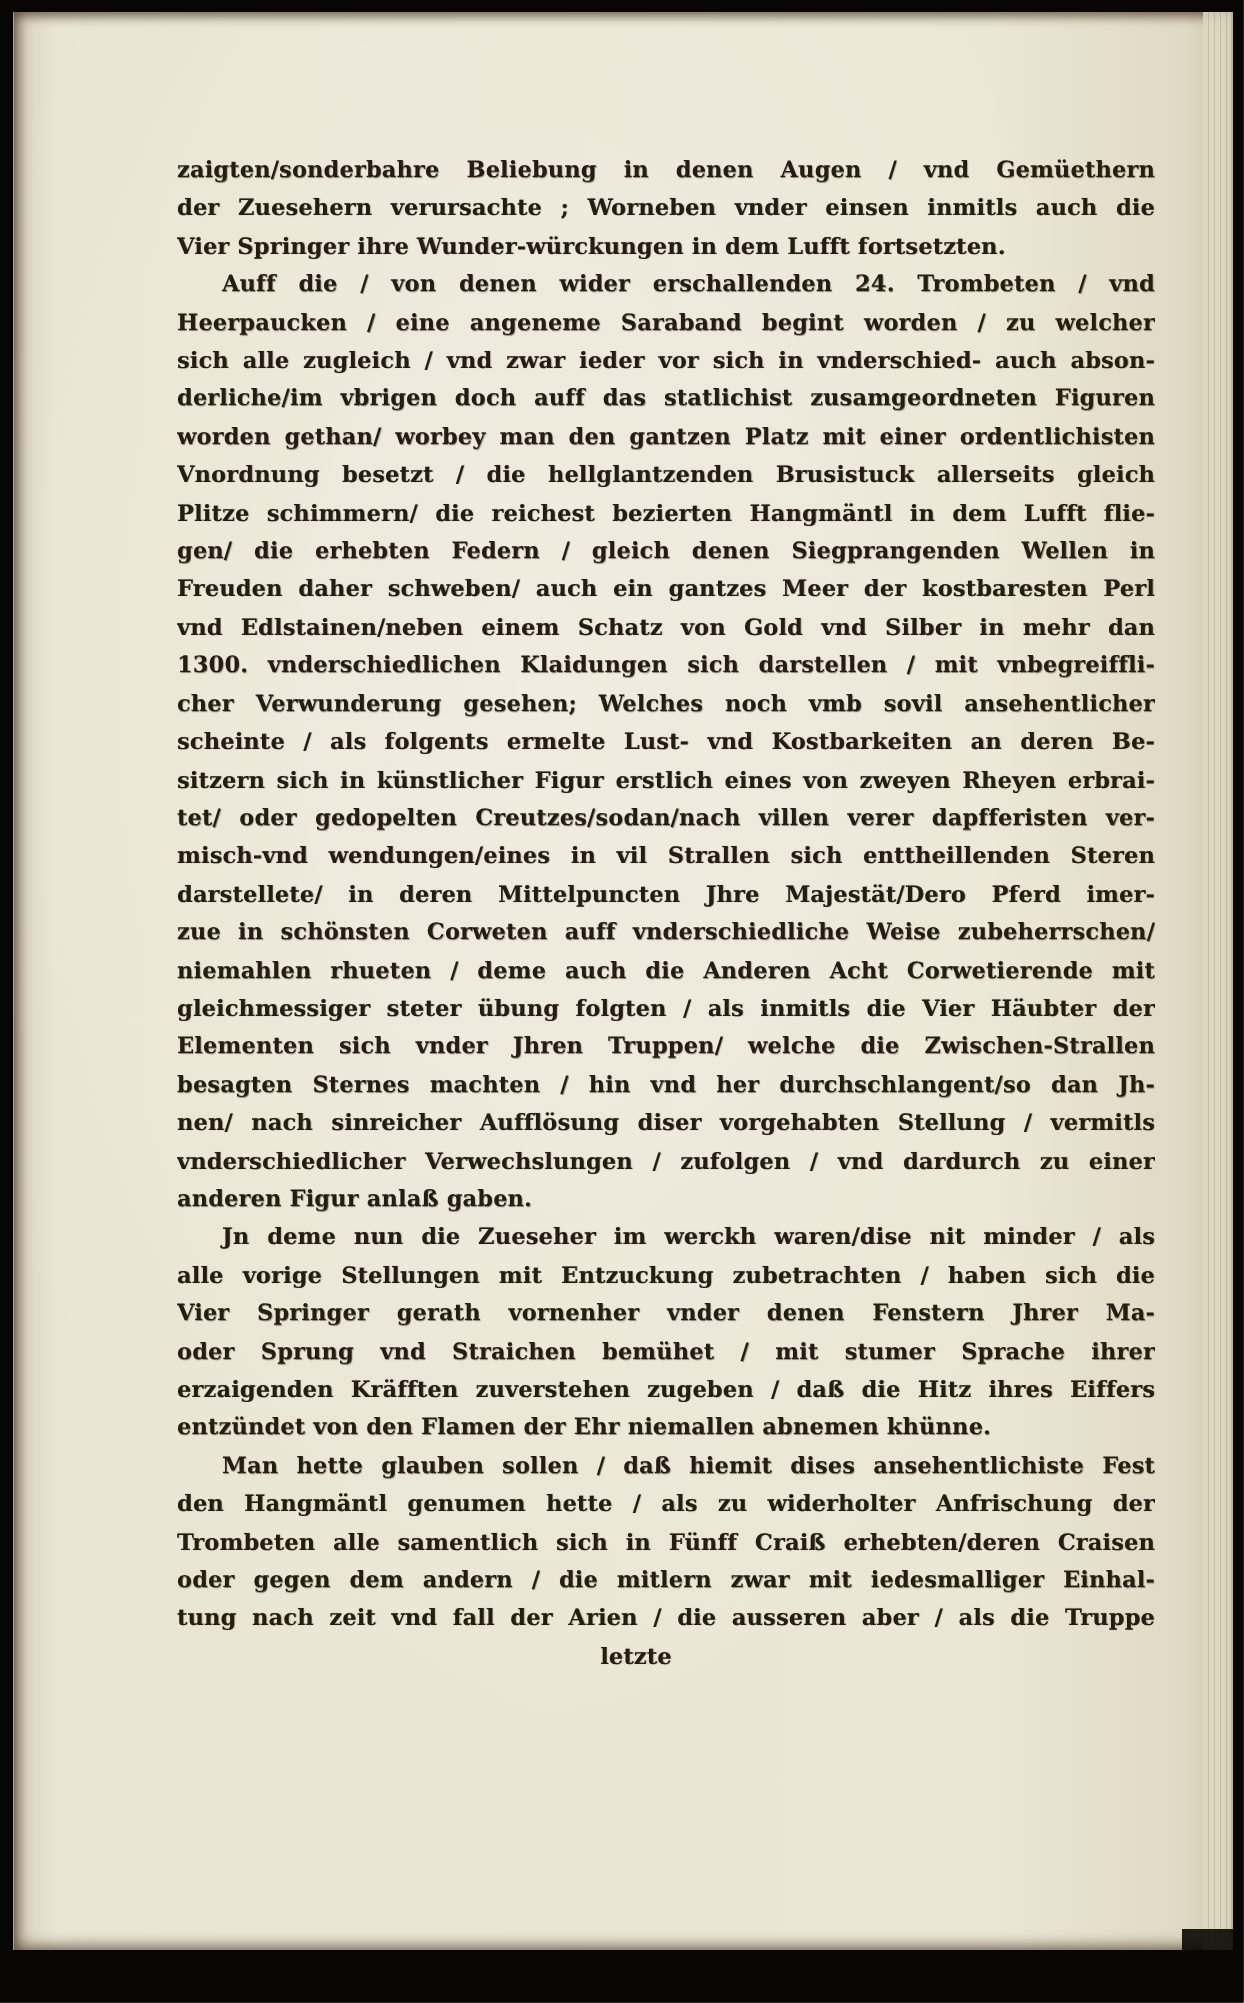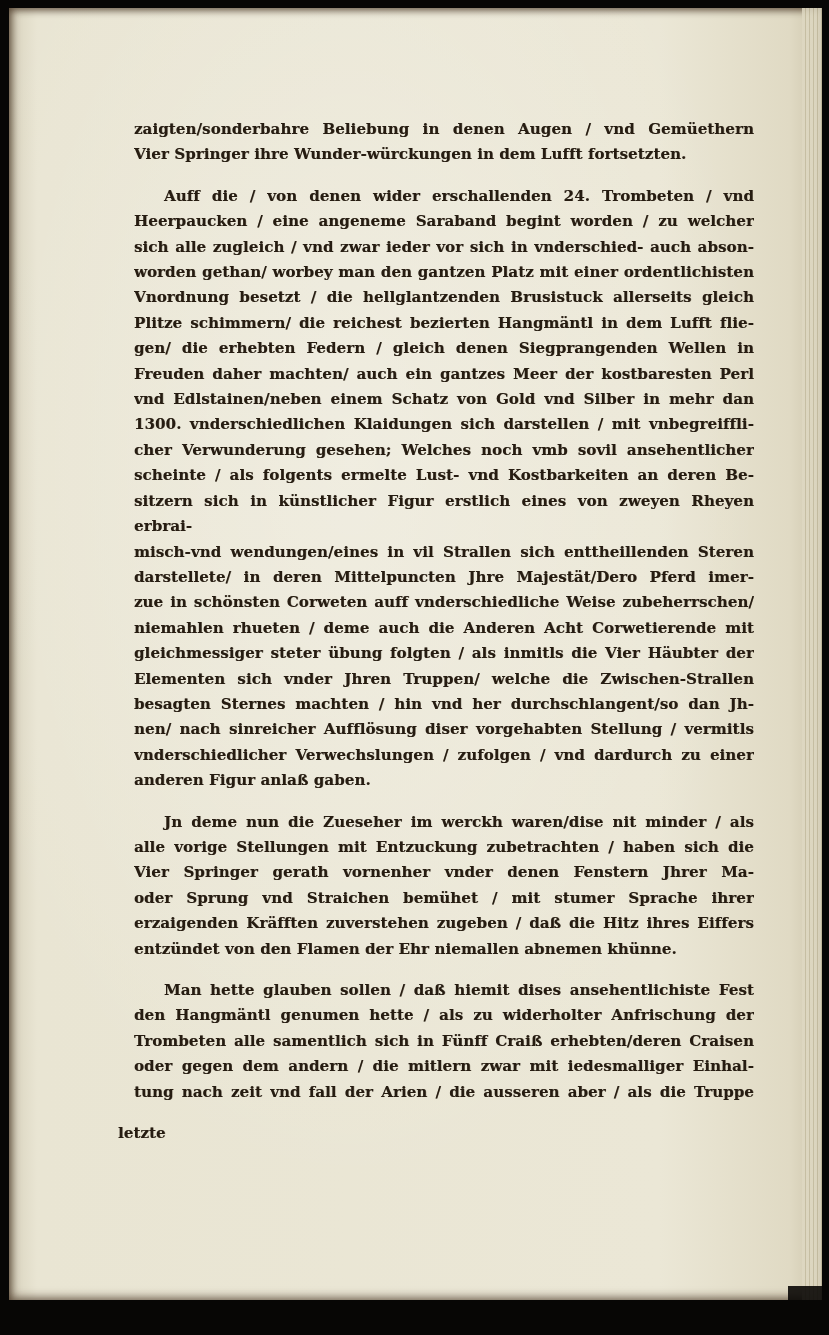--- a/index.html
+++ b/index.html
@@ -28,58 +28,61 @@
   .corner-dark {
     position:absolute; right:0; bottom:0; width:34px; height:14px;
     background:#0a0806; opacity:.9;
   }
   .textblock {
     position:absolute; left:109px; top:93px; width:652px;
     color:#261c11; font-size:15px; font-weight:700;
     line-height:25.4px; letter-spacing:0.1px;
     text-shadow: 0.4px 0.4px 0.6px rgba(40,30,18,0.5);
   }
-  .para { margin:16px; padding:0; }
+  .para { margin:0; padding:0; }
   .line {
     display:block; overflow:hidden;
     text-align:justify; text-align-last:justify;
   }
   .line.end { text-align-last:left; }
   .line.ind { text-indent:30px; }
-  .catchword { display:block; text-align:left; padding-right:40px; }
+  .catchword { display:block; text-align:center; padding-right:40px; }
 </style>
 </head>
 <body>
 
 <div class="scan">
   <div class="page">
     <div class="fore-edge"></div>
     <div class="corner-dark"></div>
 
     <div class="textblock">
 
       <p class="para">
         <span class="line">zaigten/sonderbahre Beliebung in denen Augen / vnd Gemüethern</span>
+        <span class="line">der Zuesehern verursachte ; Worneben vnder einsen inmitls auch die</span>
         <span class="line end">Vier Springer ihre Wunder-würckungen in dem Lufft fortsetzten.</span>
       </p>
 
       <p class="para">
         <span class="line ind">Auff die / von denen wider erschallenden 24. Trombeten / vnd</span>
         <span class="line">Heerpaucken / eine angeneme Saraband begint worden / zu welcher</span>
         <span class="line">sich alle zugleich / vnd zwar ieder vor sich in vnderschied- auch abson-</span>
+        <span class="line">derliche/im vbrigen doch auff das statlichist zusamgeordneten Figuren</span>
         <span class="line">worden gethan/ worbey man den gantzen Platz mit einer ordentlichisten</span>
         <span class="line">Vnordnung besetzt / die hellglantzenden Brusistuck allerseits gleich</span>
         <span class="line">Plitze schimmern/ die reichest bezierten Hangmäntl in dem Lufft flie-</span>
         <span class="line">gen/ die erhebten Federn / gleich denen Siegprangenden Wellen in</span>
-        <span class="line">Freuden daher machten/ auch ein gantzes Meer der kostbaresten Perl</span>
+        <span class="line">Freuden daher schweben/ auch ein gantzes Meer der kostbaresten Perl</span>
         <span class="line">vnd Edlstainen/neben einem Schatz von Gold vnd Silber in mehr dan</span>
         <span class="line">1300. vnderschiedlichen Klaidungen sich darstellen / mit vnbegreiffli-</span>
         <span class="line">cher Verwunderung gesehen; Welches noch vmb sovil ansehentlicher</span>
         <span class="line">scheinte / als folgents ermelte Lust- vnd Kostbarkeiten an deren Be-</span>
         <span class="line">sitzern sich in künstlicher Figur erstlich eines von zweyen Rheyen erbrai-</span>
+        <span class="line">tet/ oder gedopelten Creutzes/sodan/nach villen verer dapfferisten ver-</span>
         <span class="line">misch-vnd wendungen/eines in vil Strallen sich enttheillenden Steren</span>
         <span class="line">darstellete/ in deren Mittelpuncten Jhre Majestät/Dero Pferd imer-</span>
         <span class="line">zue in schönsten Corweten auff vnderschiedliche Weise zubeherrschen/</span>
         <span class="line">niemahlen rhueten / deme auch die Anderen Acht Corwetierende mit</span>
         <span class="line">gleichmessiger steter übung folgten / als inmitls die Vier Häubter der</span>
         <span class="line">Elementen sich vnder Jhren Truppen/ welche die Zwischen-Strallen</span>
         <span class="line">besagten Sternes machten / hin vnd her durchschlangent/so dan Jh-</span>
         <span class="line">nen/ nach sinreicher Aufflösung diser vorgehabten Stellung / vermitls</span>
         <span class="line">vnderschiedlicher Verwechslungen / zufolgen / vnd dardurch zu einer</span>
         <span class="line end">anderen Figur anlaß gaben.</span>

